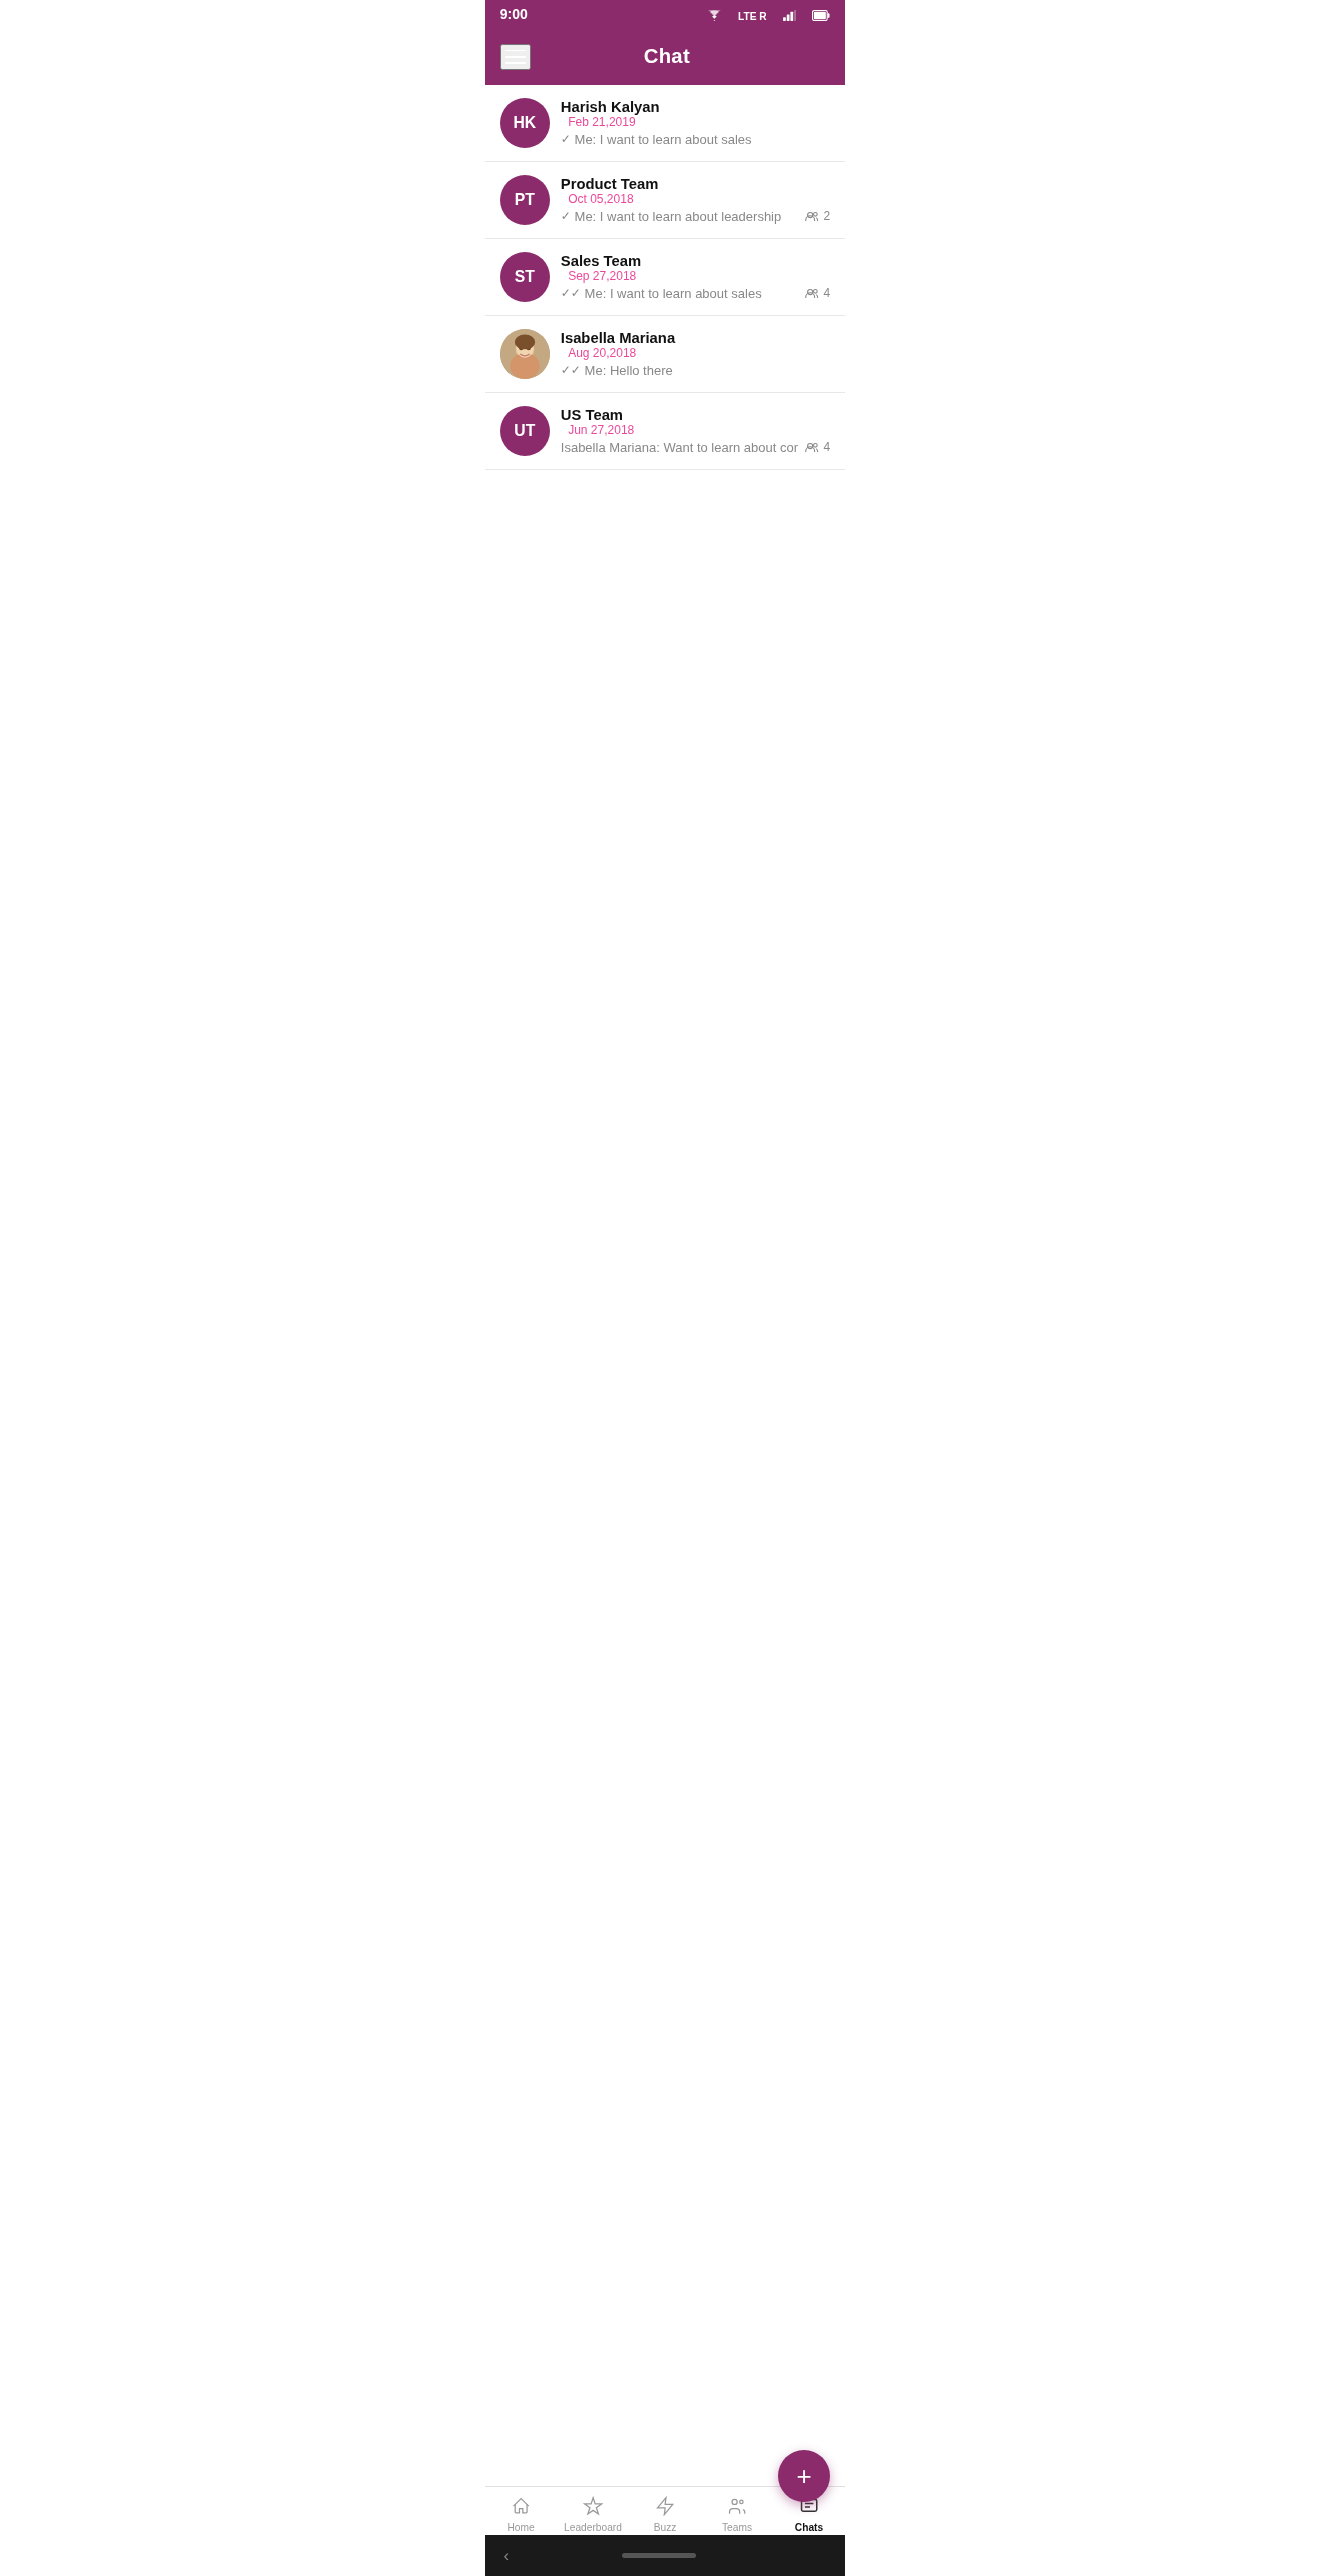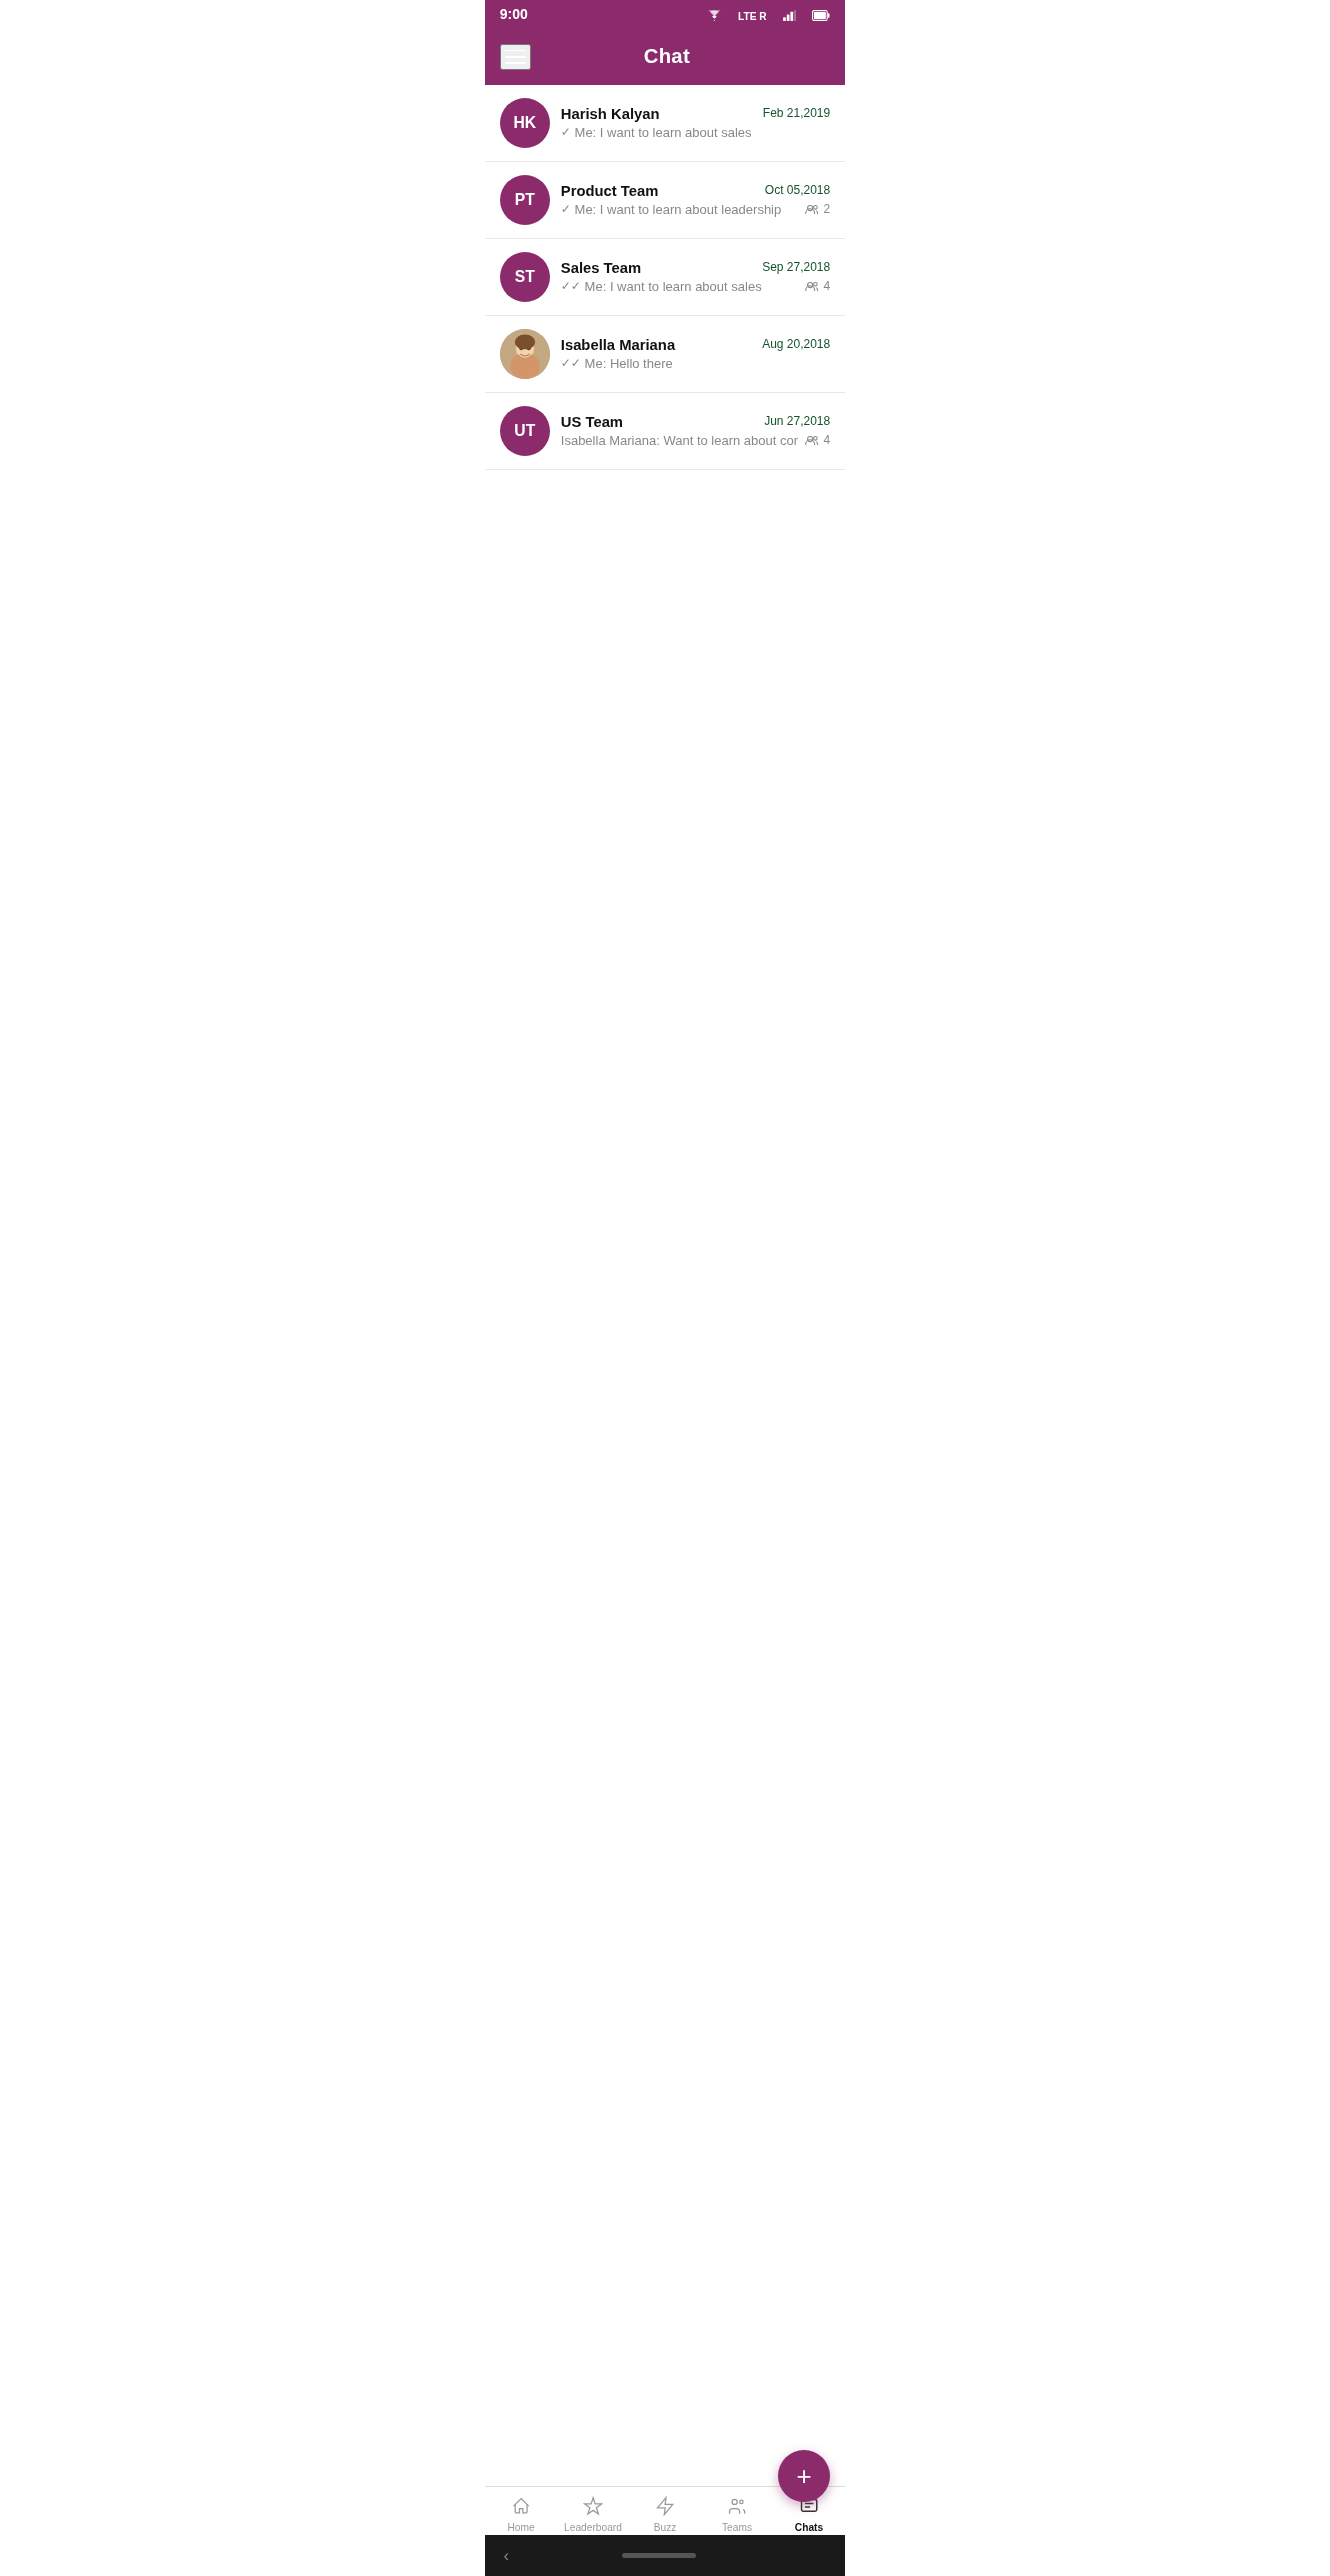--- a/index.html
+++ b/index.html
@@ -100,29 +100,30 @@
     .chat-content {
       flex: 1;
       margin-left: 11px;
       min-width: 0;
     }
     .chat-top-row {
       display: flex;
       justify-content: space-between;
       align-items: flex-start;
       margin-bottom: 2.8px;
+      flex-direction: column;
     }
     .chat-name {
       font-size: 14.8px;
       font-weight: 700;
       color: #111;
     }
     .chat-date {
       font-size: 12px;
-      color: #14532d;
+      color: #ec4899;
       white-space: nowrap;
       margin-left: 7.4px;
     }
     .chat-bottom-row {
       display: flex;
       align-items: center;
       justify-content: space-between;
     }
     .chat-preview {
       font-size: 13px;

